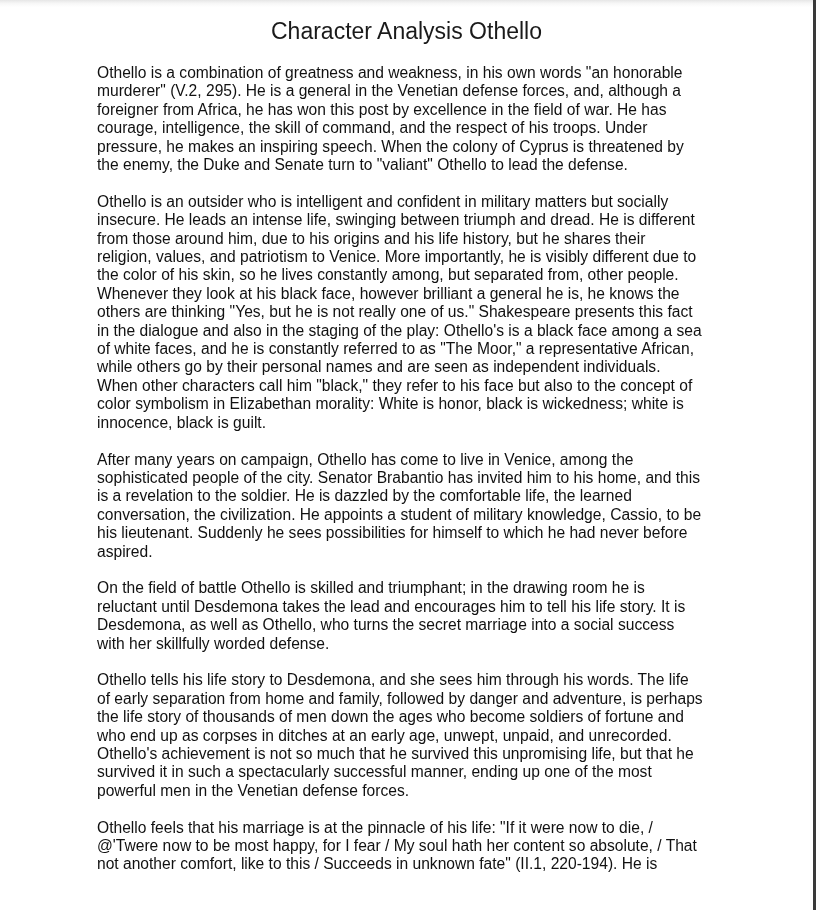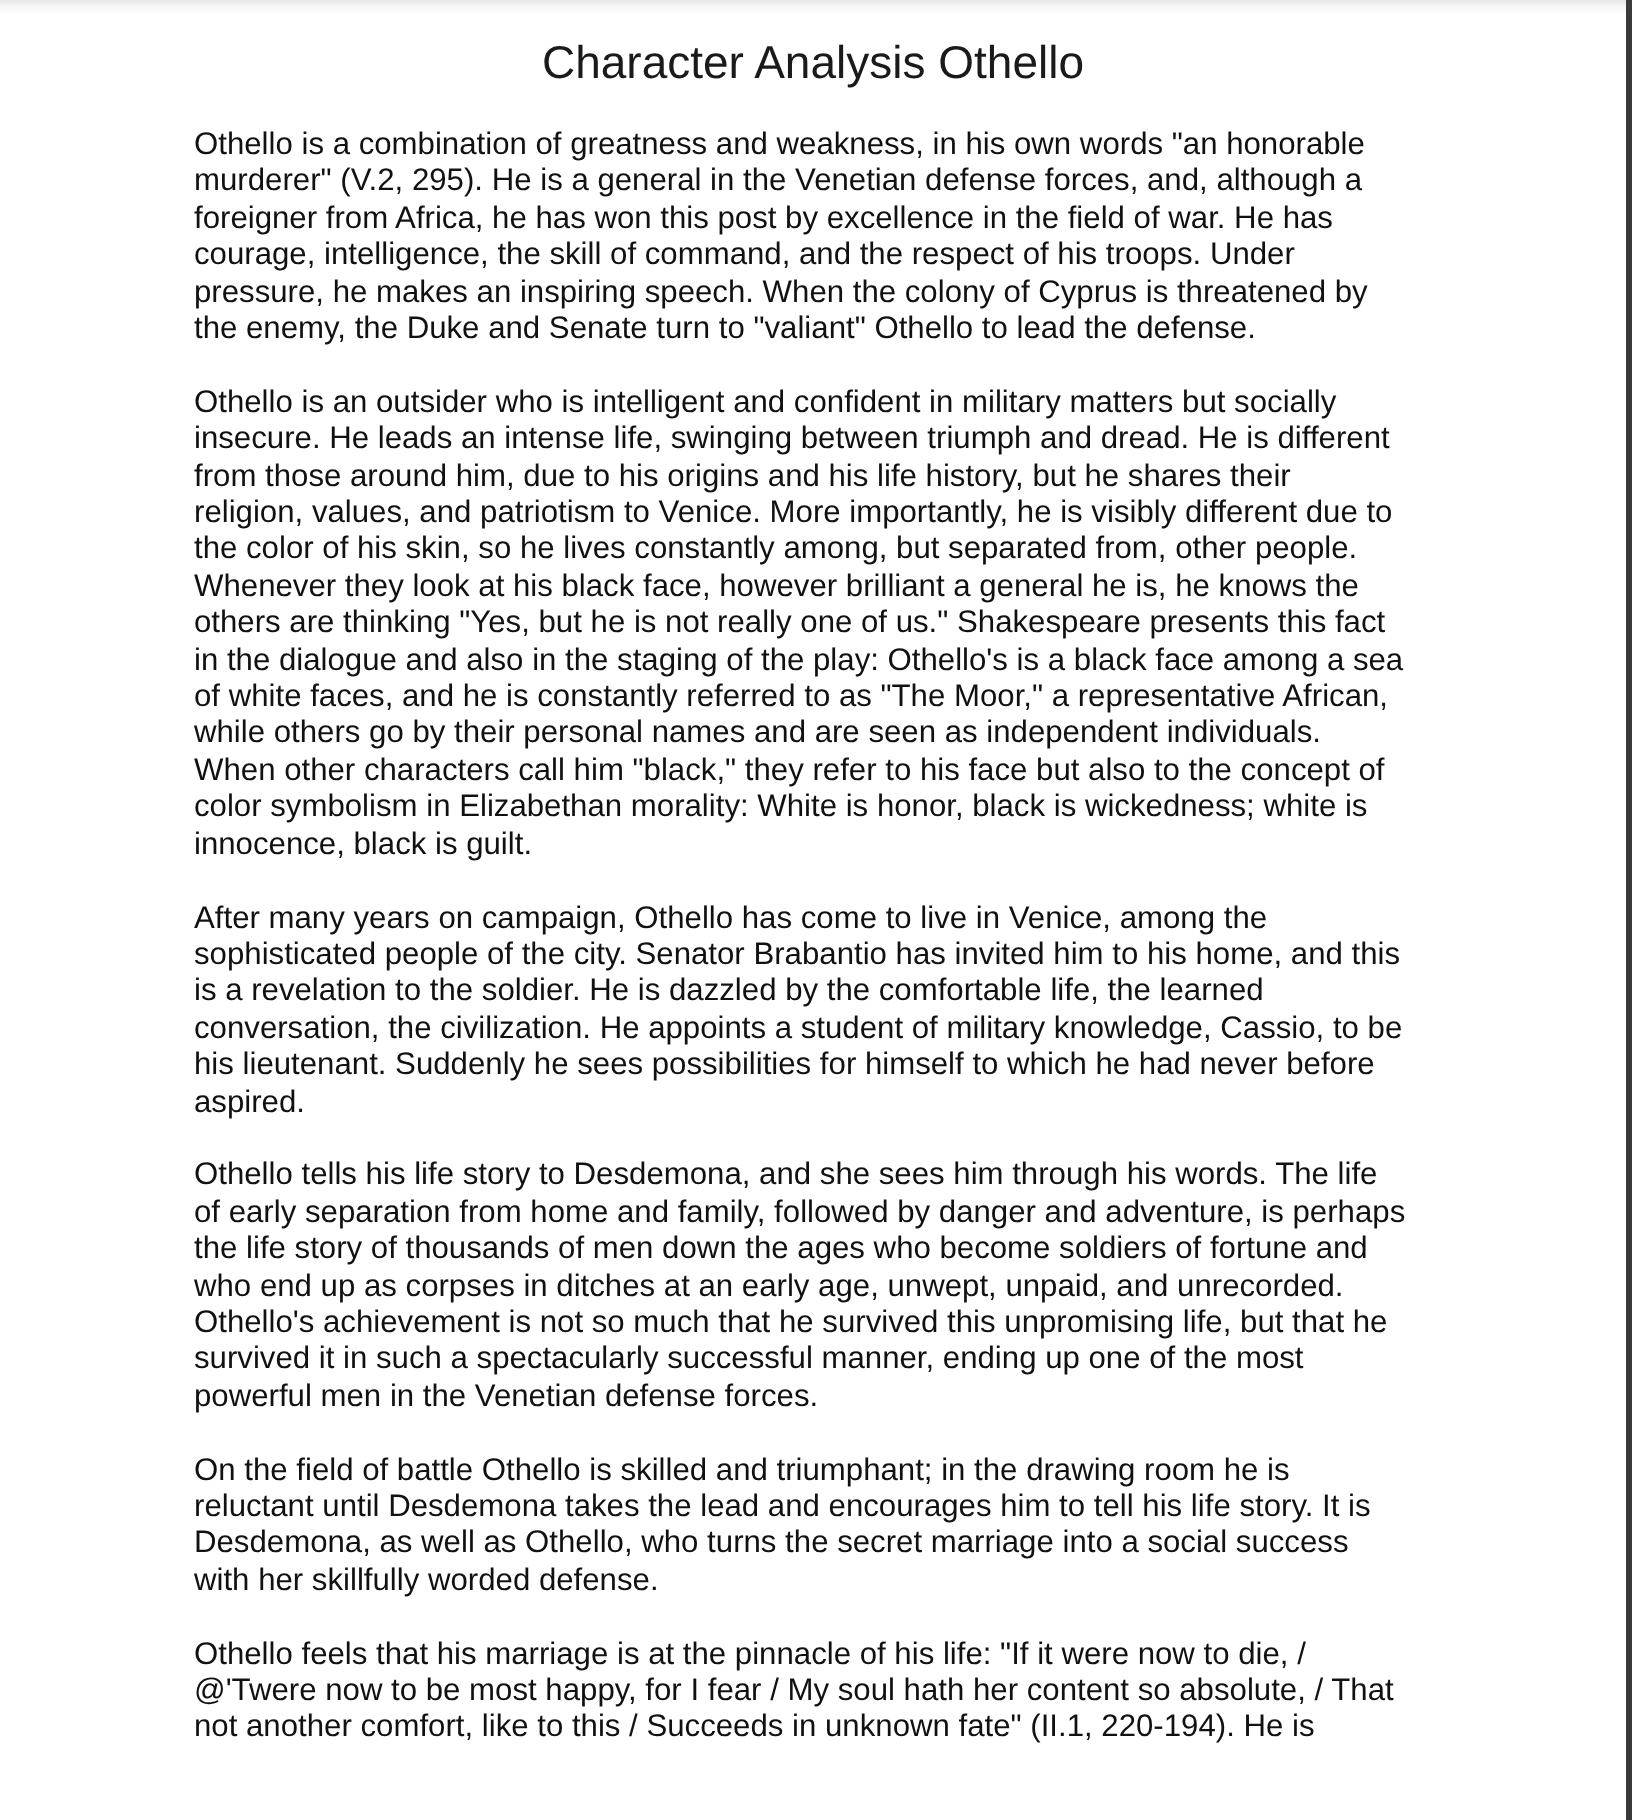--- a/index.html
+++ b/index.html
@@ -89,30 +89,30 @@
 while others go by their personal names and are seen as independent individuals.
 When other characters call him "black," they refer to his face but also to the concept of
 color symbolism in Elizabethan morality: White is honor, black is wickedness; white is
 innocence, black is guilt.</p>
     <p class="para">After many years on campaign, Othello has come to live in Venice, among the
 sophisticated people of the city. Senator Brabantio has invited him to his home, and this
 is a revelation to the soldier. He is dazzled by the comfortable life, the learned
 conversation, the civilization. He appoints a student of military knowledge, Cassio, to be
 his lieutenant. Suddenly he sees possibilities for himself to which he had never before
 aspired.</p>
+    <p class="para">On the field of battle Othello is skilled and triumphant; in the drawing room he is
+reluctant until Desdemona takes the lead and encourages him to tell his life story. It is
+Desdemona, as well as Othello, who turns the secret marriage into a social success
+with her skillfully worded defense.</p>
     <p class="para">Othello tells his life story to Desdemona, and she sees him through his words. The life
 of early separation from home and family, followed by danger and adventure, is perhaps
 the life story of thousands of men down the ages who become soldiers of fortune and
 who end up as corpses in ditches at an early age, unwept, unpaid, and unrecorded.
 Othello's achievement is not so much that he survived this unpromising life, but that he
 survived it in such a spectacularly successful manner, ending up one of the most
 powerful men in the Venetian defense forces.</p>
-    <p class="para">On the field of battle Othello is skilled and triumphant; in the drawing room he is
-reluctant until Desdemona takes the lead and encourages him to tell his life story. It is
-Desdemona, as well as Othello, who turns the secret marriage into a social success
-with her skillfully worded defense.</p>
     <p class="para">Othello feels that his marriage is at the pinnacle of his life: "If it were now to die, /
 @'Twere now to be most happy, for I fear / My soul hath her content so absolute, / That
 not another comfort, like to this / Succeeds in unknown fate" (II.1, 220-194). He is</p>
   </div>
 </div>
 
 <div class="right-edge"></div>
 
 </body></html>

